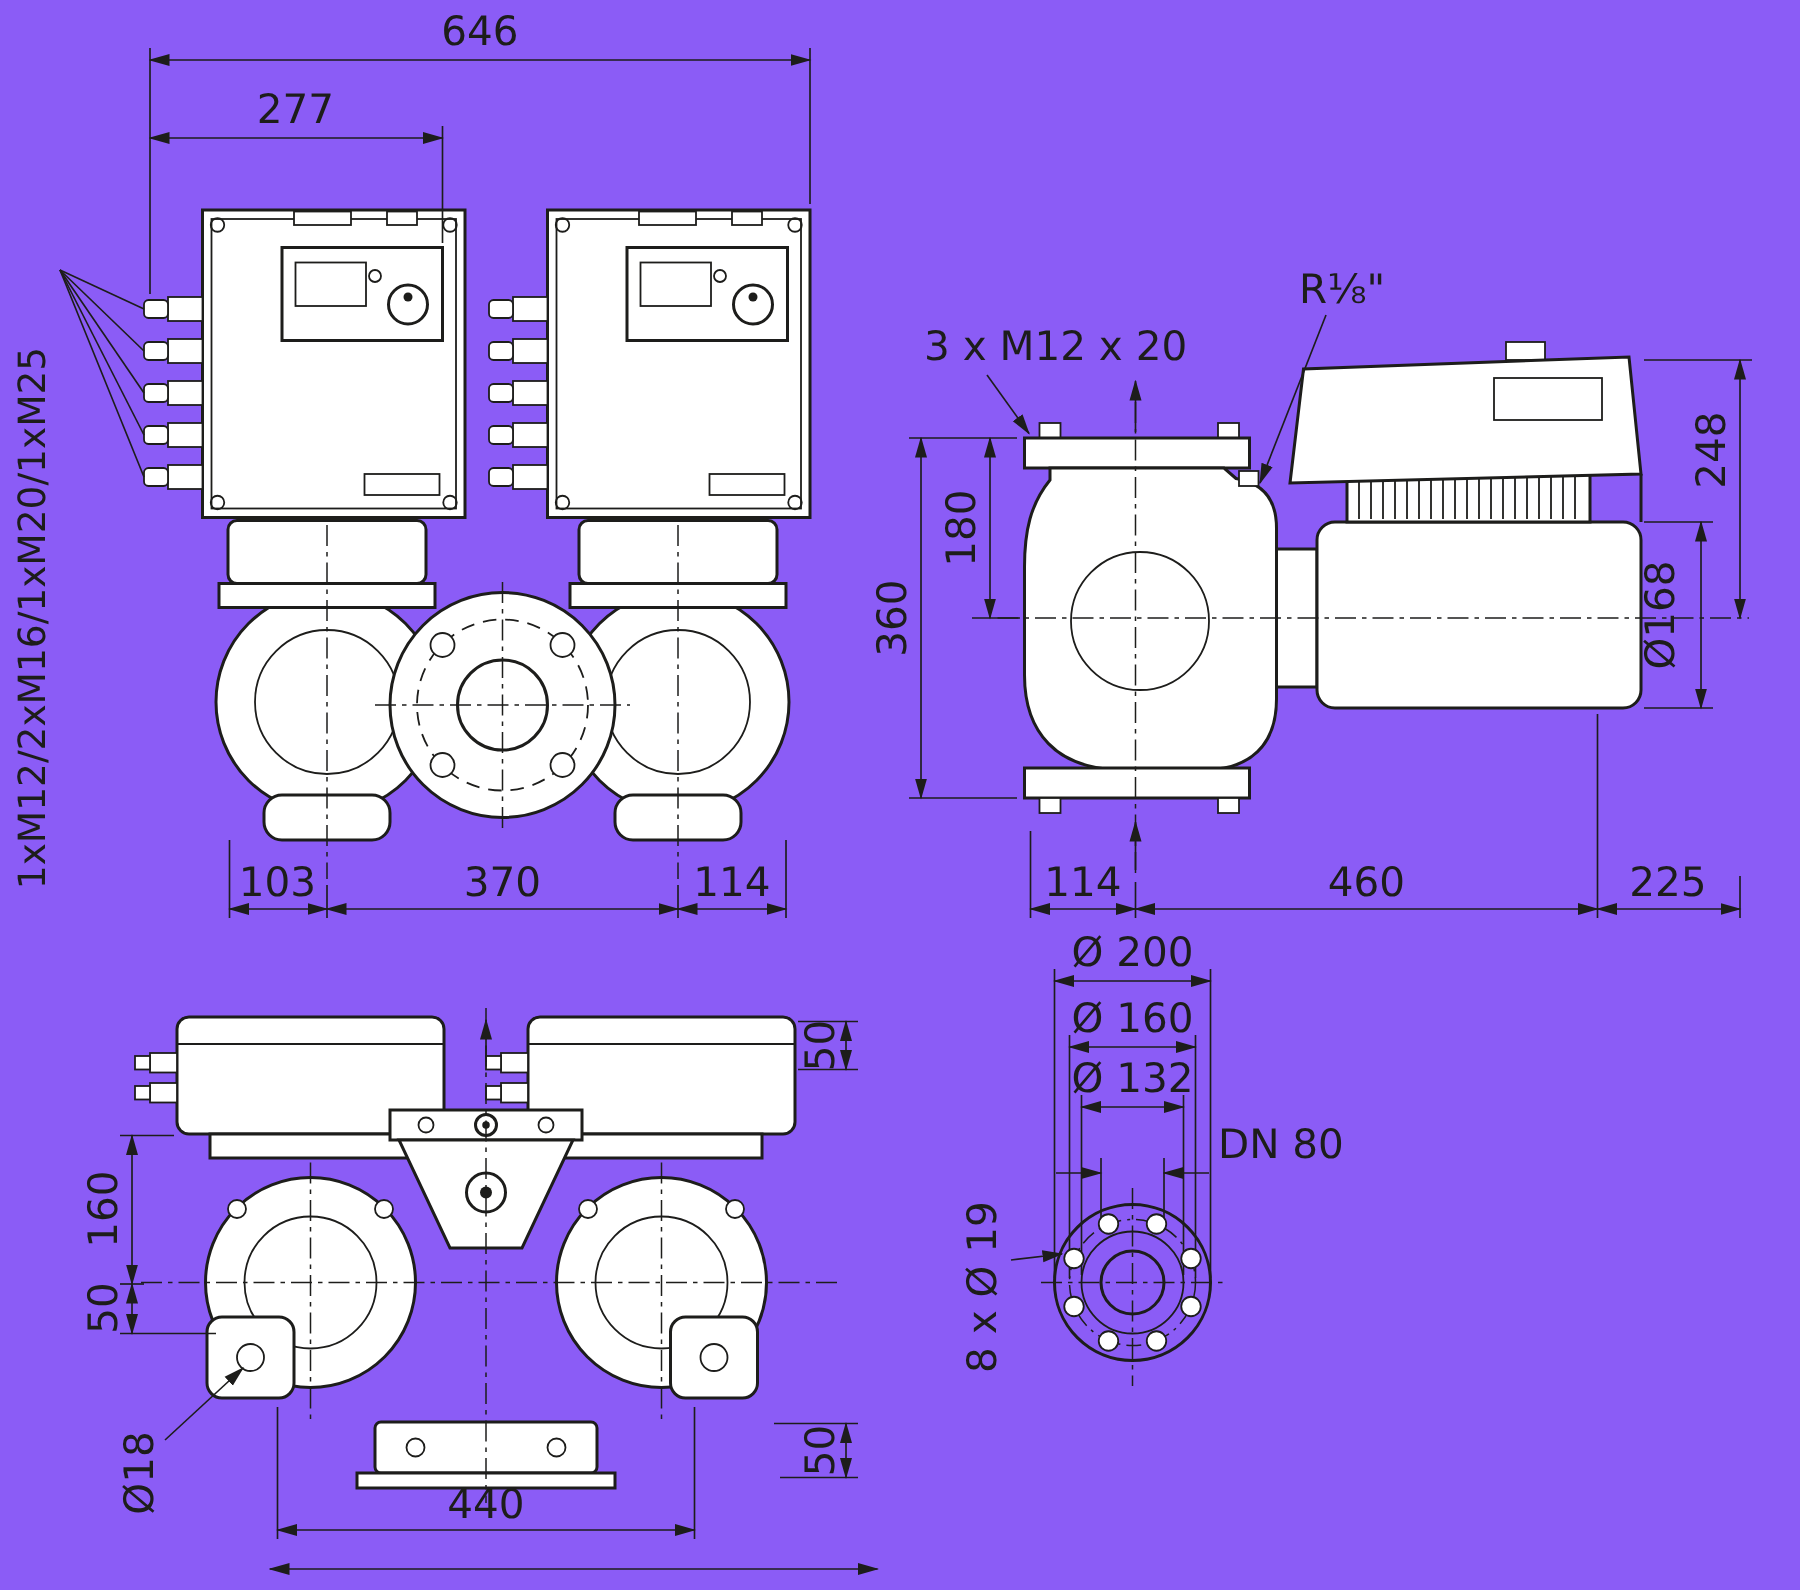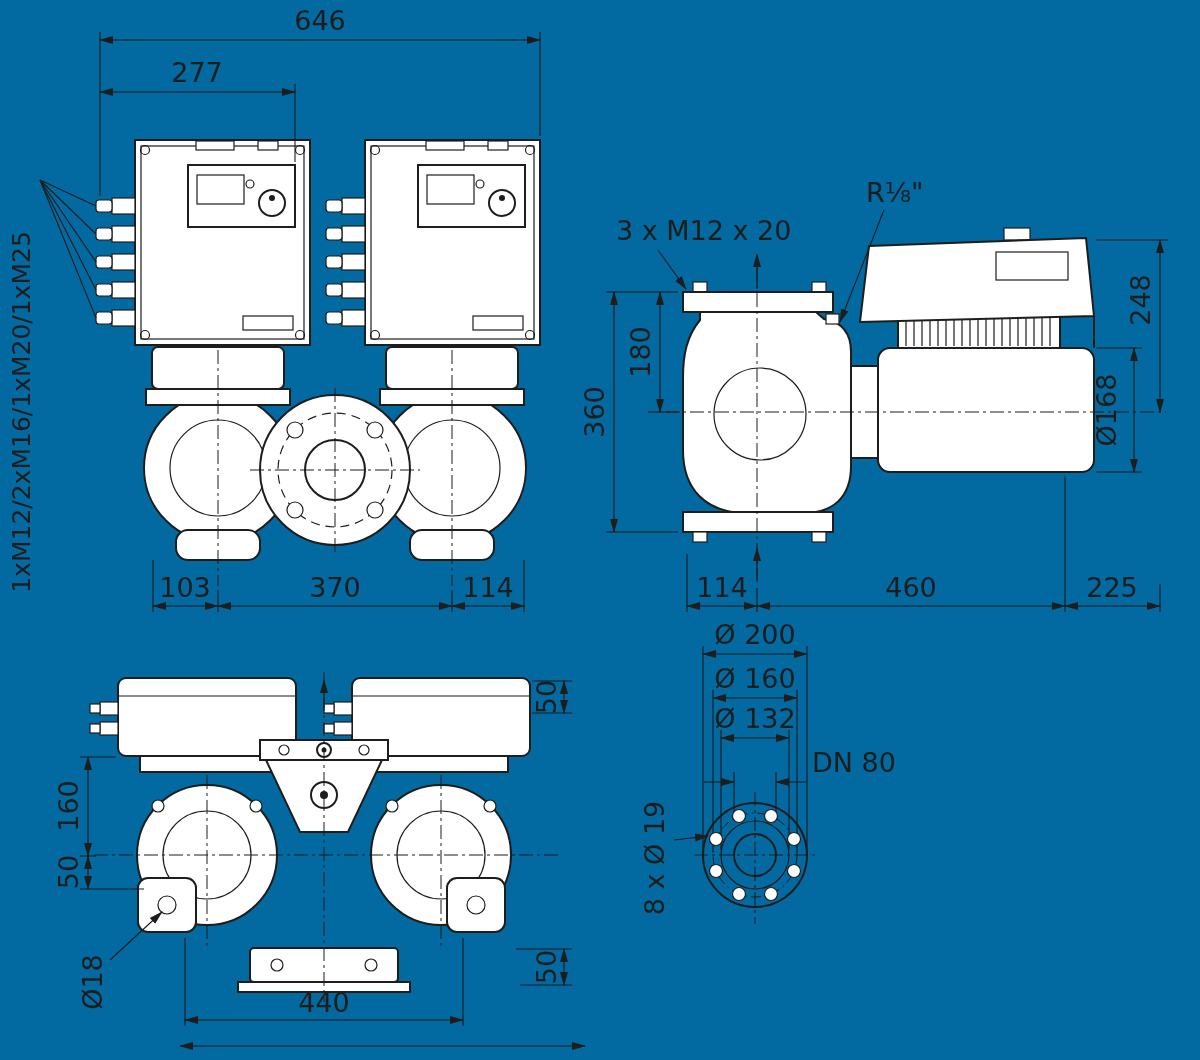--- a/index.html
+++ b/index.html
@@ -1,16 +1,16 @@
 <!DOCTYPE html>
 <html><head>
 <meta charset="utf-8">
 <style>
   html,body{margin:0;padding:0;background:#ffffff;}
-  #stage{position:relative;width:1200px;height:1060px;background:#0369a1;overflow:hidden;text-align:right;}
+  #stage{position:relative;width:1200px;height:1060px;background:#8b5cf6;overflow:hidden;text-align:right;}
   svg{display:block;}
   .o2 {fill:none;stroke:#1d1d1b;stroke-width:2;}
   .o2f{fill:#ffffff;stroke:#1d1d1b;stroke-width:2;}
   .o1 {fill:none;stroke:#1d1d1b;stroke-width:1.2;}
   .o1f{fill:#ffffff;stroke:#1d1d1b;stroke-width:1.2;}
   .dim{fill:none;stroke:#1d1d1b;stroke-width:1.1;}
   .cl {fill:none;stroke:#1d1d1b;stroke-width:1;stroke-dasharray:14 4 3 4;}
   .cls{fill:none;stroke:#1d1d1b;stroke-width:1;stroke-dasharray:10 4 2 4;}
   .dsh{stroke-dasharray:9 6;}
   .dot{fill:#1d1d1b;stroke:none;}

